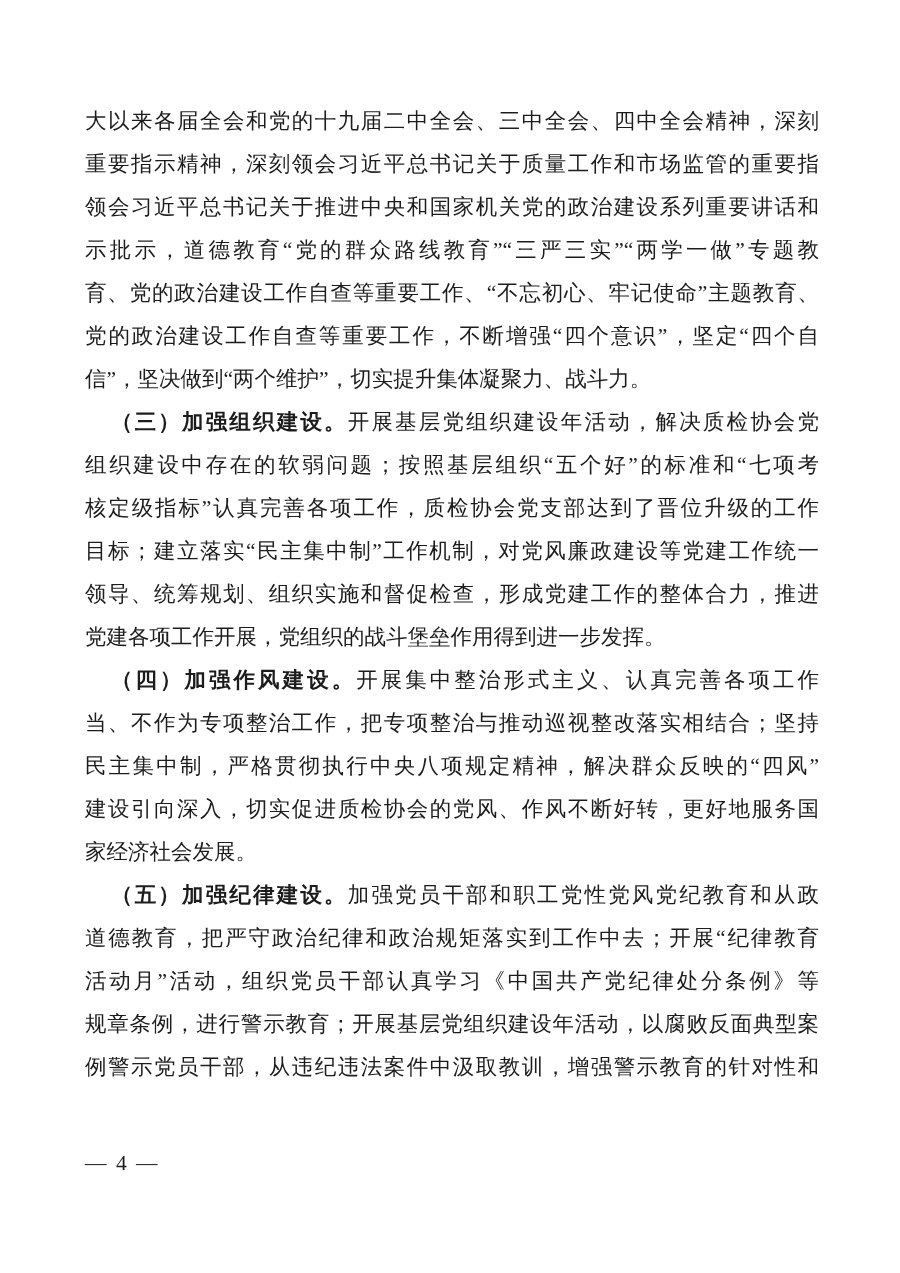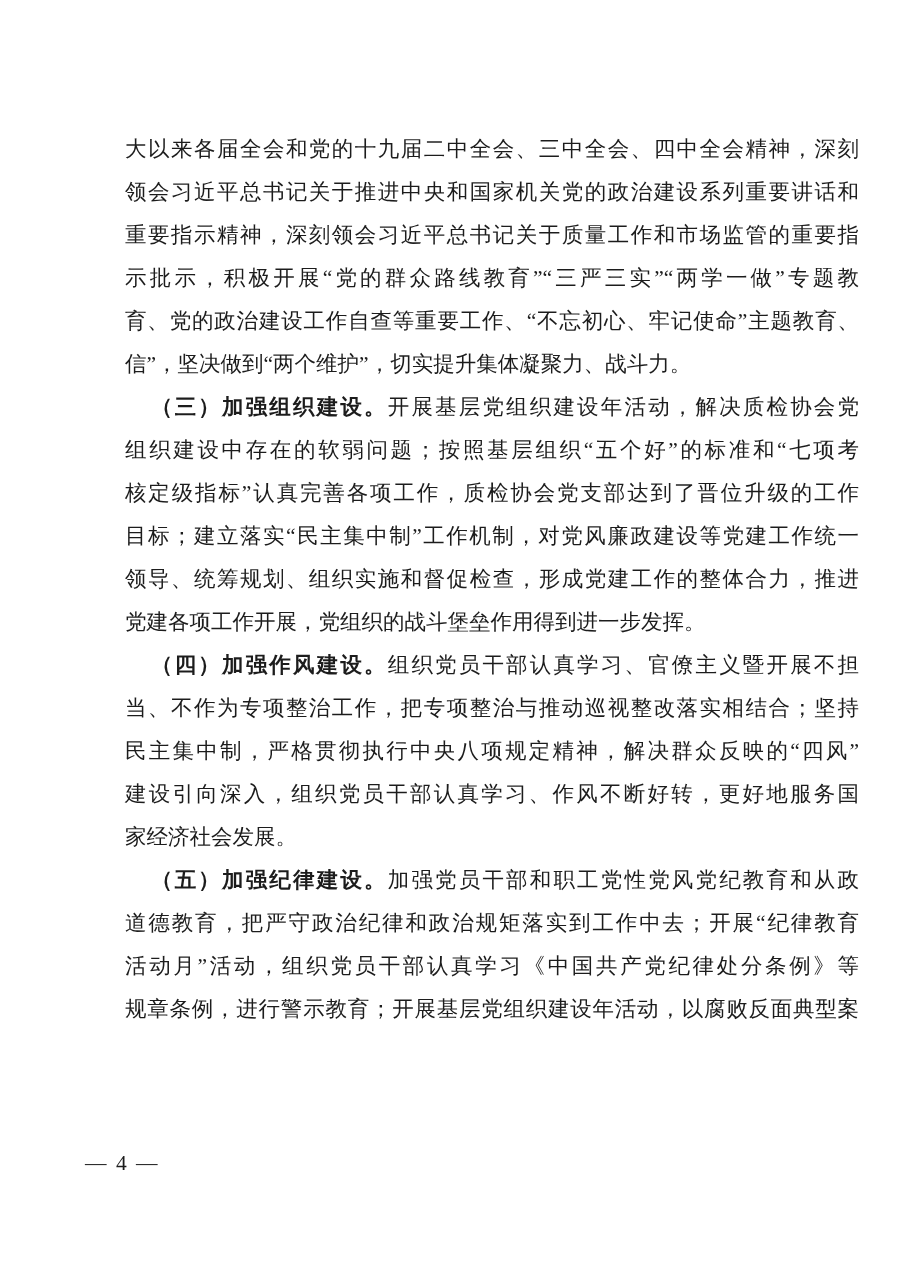--- a/index.html
+++ b/index.html
@@ -18,23 +18,22 @@
   .page {
     position: absolute;
     left: 0; top: 0;
     width: 900px;
     height: 1273px;
     background: #ffffff;
   }
   .content {
     position: absolute;
     left: 85px;
-    top: 128px;
+    top: 100px;
     width: 734px;
-    margin-left: 40px;
   }
   .line {
     height: 43px;
     line-height: 43px;
     font-size: 21.5px;
     text-align: justify;
     text-align-last: justify;
     white-space: normal;
   }
   .line.end {
@@ -57,35 +56,37 @@
     letter-spacing: 2px;
     color: #1c1c1c;
   }
 </style>
 </head>
 <body>
 
 <div class="page">
   <div class="content" id="content">
       <div class="line">大以来各届全会和党的十九届二中全会、三中全会、四中全会精神，深刻</div>
+      <div class="line">重要指示精神，深刻领会习近平总书记关于质量工作和市场监管的重要指</div>
       <div class="line">领会习近平总书记关于推进中央和国家机关党的政治建设系列重要讲话和</div>
-      <div class="line">重要指示精神，深刻领会习近平总书记关于质量工作和市场监管的重要指</div>
-      <div class="line">示批示，积极开展“党的群众路线教育”“三严三实”“两学一做”专题教</div>
+      <div class="line">示批示，道德教育“党的群众路线教育”“三严三实”“两学一做”专题教</div>
       <div class="line">育、党的政治建设工作自查等重要工作、“不忘初心、牢记使命”主题教育、</div>
+      <div class="line">党的政治建设工作自查等重要工作，不断增强“四个意识”，坚定“四个自</div>
       <div class="line end">信”，坚决做到“两个维护”，切实提升集体凝聚力、战斗力。</div>
       <div class="line indent"><b class="heading">（三）加强组织建设。</b><span>开展基层党组织建设年活动，解决质检协会党</span></div>
       <div class="line">组织建设中存在的软弱问题；按照基层组织“五个好”的标准和“七项考</div>
       <div class="line">核定级指标”认真完善各项工作，质检协会党支部达到了晋位升级的工作</div>
       <div class="line">目标；建立落实“民主集中制”工作机制，对党风廉政建设等党建工作统一</div>
       <div class="line">领导、统筹规划、组织实施和督促检查，形成党建工作的整体合力，推进</div>
       <div class="line end">党建各项工作开展，党组织的战斗堡垒作用得到进一步发挥。</div>
-      <div class="line indent"><b class="heading">（四）加强作风建设。</b><span>组织党员干部认真学习、官僚主义暨开展不担</span></div>
+      <div class="line indent"><b class="heading">（四）加强作风建设。</b><span>开展集中整治形式主义、认真完善各项工作</span></div>
       <div class="line">当、不作为专项整治工作，把专项整治与推动巡视整改落实相结合；坚持</div>
       <div class="line">民主集中制，严格贯彻执行中央八项规定精神，解决群众反映的“四风”</div>
-      <div class="line">建设引向深入，组织党员干部认真学习、作风不断好转，更好地服务国</div>
+      <div class="line">建设引向深入，切实促进质检协会的党风、作风不断好转，更好地服务国</div>
       <div class="line end">家经济社会发展。</div>
       <div class="line indent"><b class="heading">（五）加强纪律建设。</b><span>加强党员干部和职工党性党风党纪教育和从政</span></div>
       <div class="line">道德教育，把严守政治纪律和政治规矩落实到工作中去；开展“纪律教育</div>
       <div class="line">活动月”活动，组织党员干部认真学习《中国共产党纪律处分条例》等</div>
       <div class="line">规章条例，进行警示教育；开展基层党组织建设年活动，以腐败反面典型案</div>
+      <div class="line">例警示党员干部，从违纪违法案件中汲取教训，增强警示教育的针对性和</div>
     </div>
   <div class="page-number">— 4 —</div>
 </div>
 
 </body></html>

